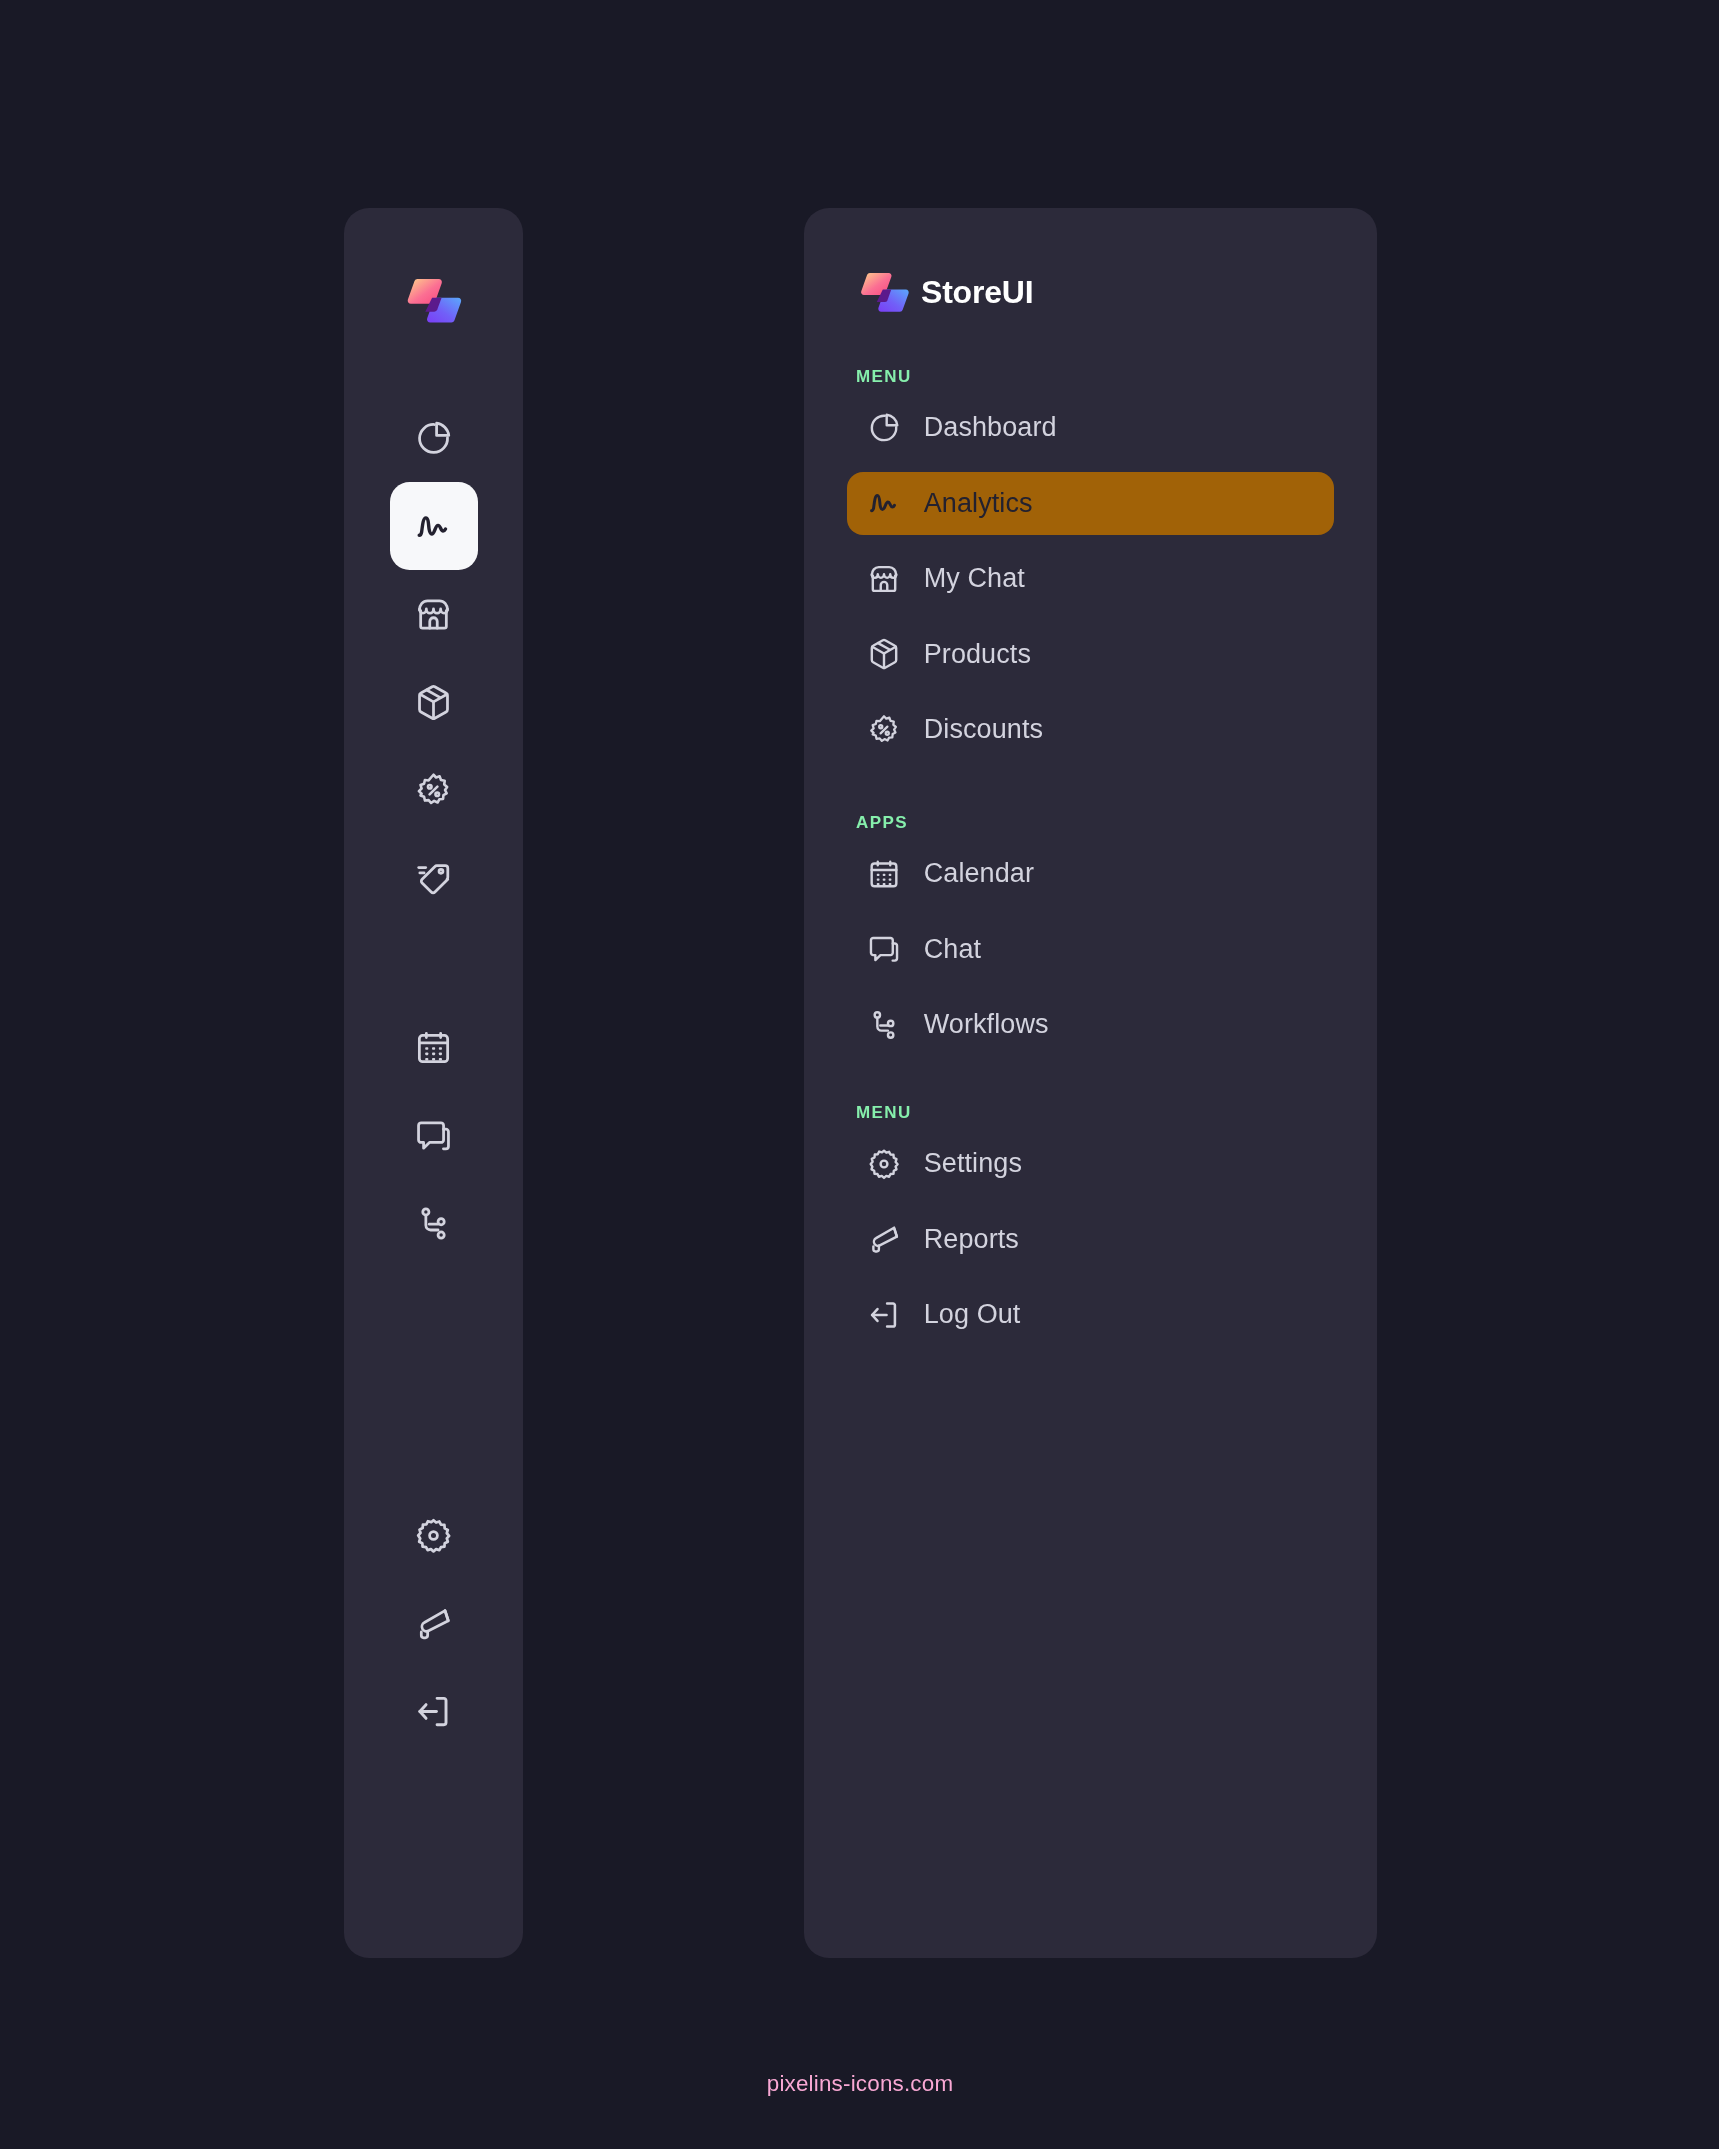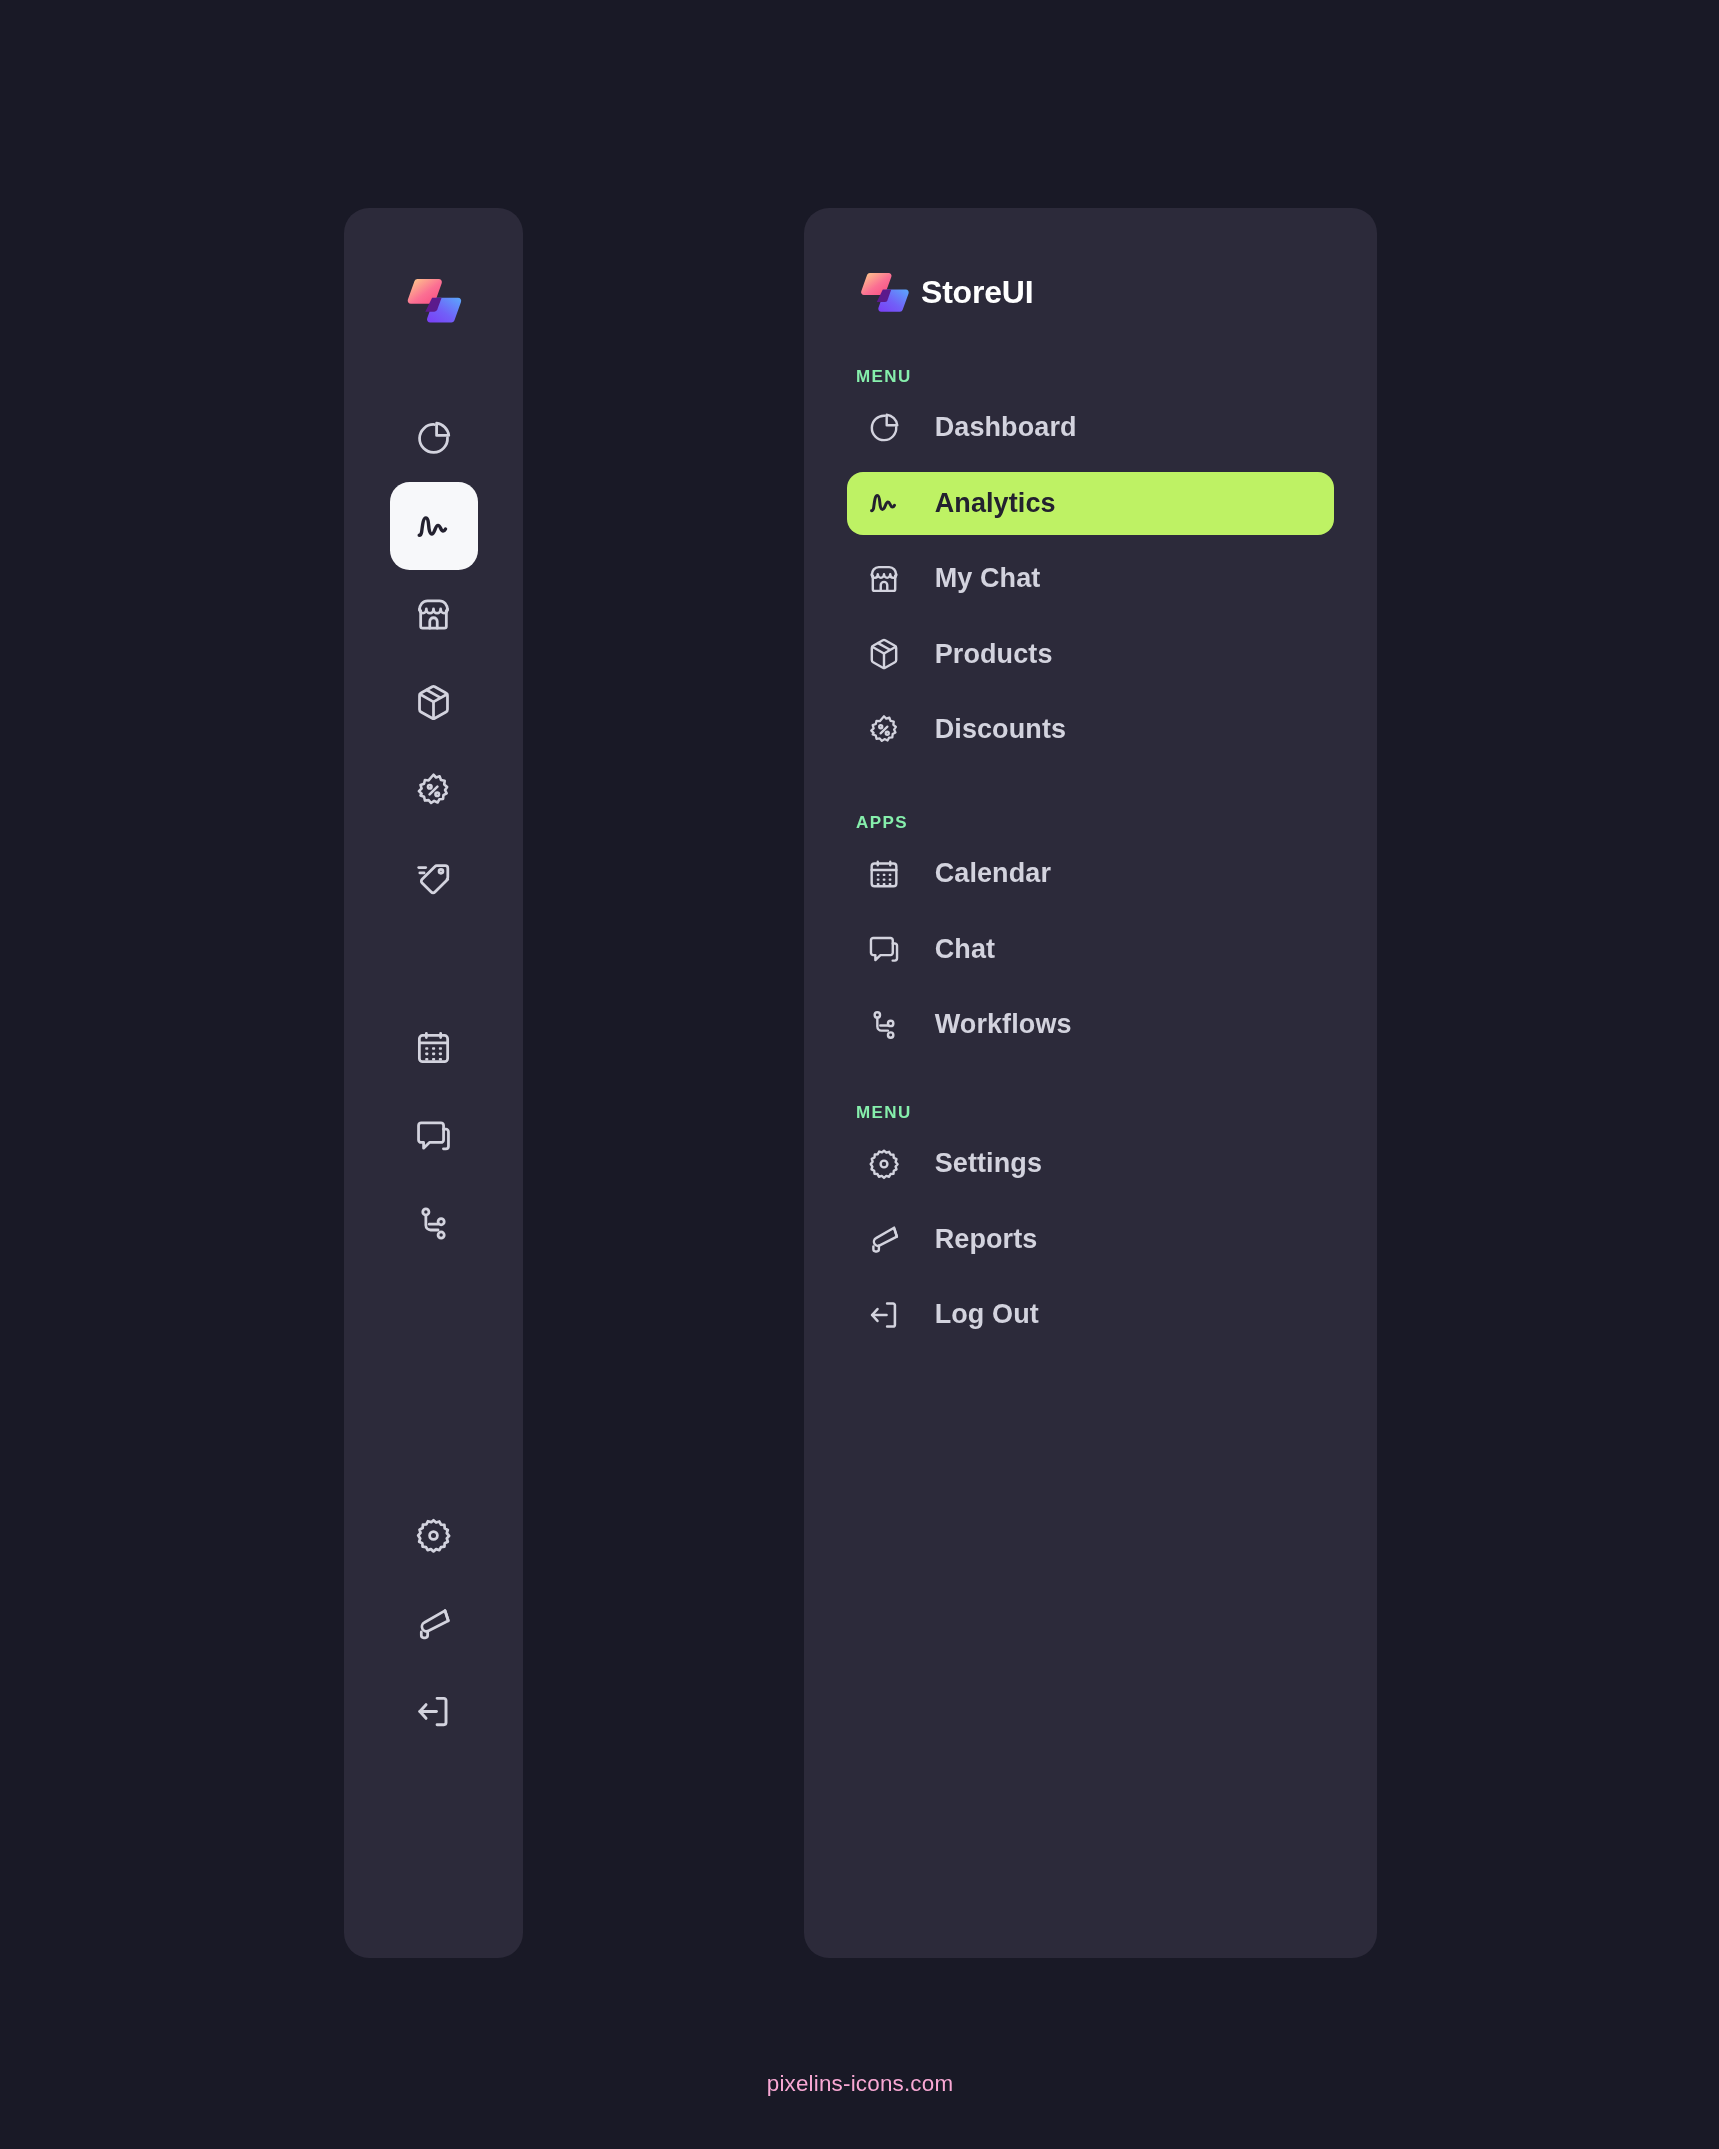--- a/index.html
+++ b/index.html
@@ -90,32 +90,32 @@
   }
   .sec-menu  { margin-top: 43px; }
   .sec-apps  { margin-top: 52px; }
   .sec-tools { margin-top: 47px; }
 
   .nav-list { margin-top: 9px; display: flex; flex-direction: column; }
 
   .nav-item {
     display: flex;
     align-items: center;
-    gap: 34px;
+    gap: 23px;
     height: 63px;
     padding: 0 19.7px;
     border-radius: 16px;
     color: #d3d3de;
     font-size: 27px;
-    font-weight: 700;
+    font-weight: 400;
     letter-spacing: 0.1px;
     margin-bottom: 12.5px;
   }
   .nav-item:last-child { margin-bottom: 0; }
-  .nav-item.active { background: #bef264; color: #23212f; text-align: center; }
+  .nav-item.active { background: #a16207; color: #23212f; text-align: center; }
   .nav-ico { width: 34px; height: 34px; flex: none; display: block; }
   .nav-ico svg { width: 34px; height: 34px; display: block; }
   .nav-label { line-height: 1; white-space: nowrap; }
 
   .footer {
     position: absolute;
     left: 0;
     top: 2071px;
     width: 1720px;
     text-align: center;

